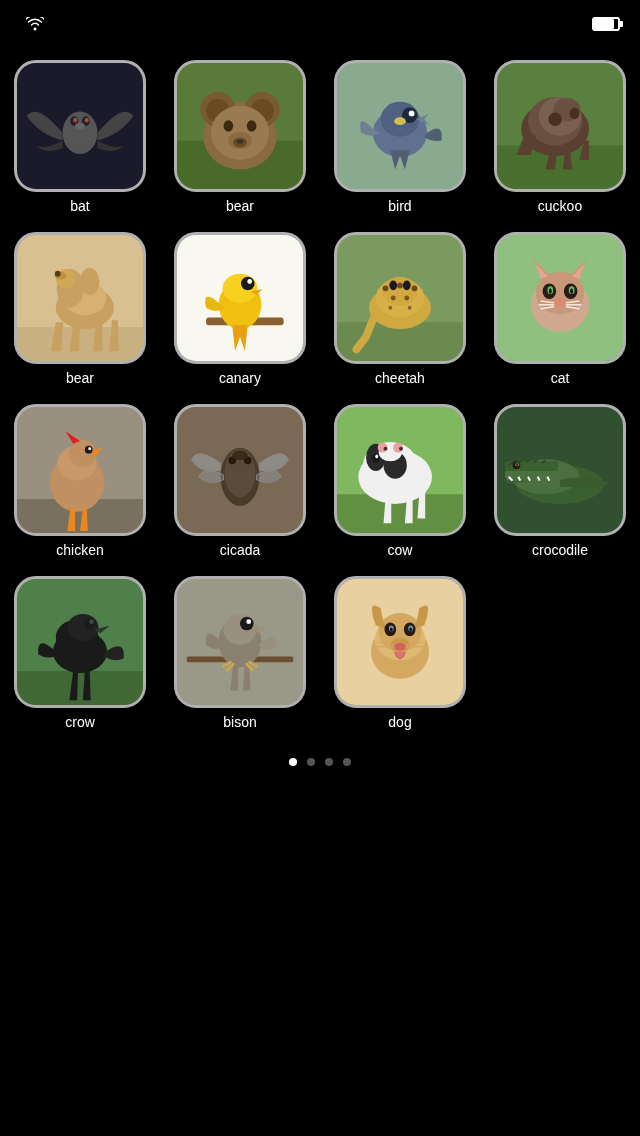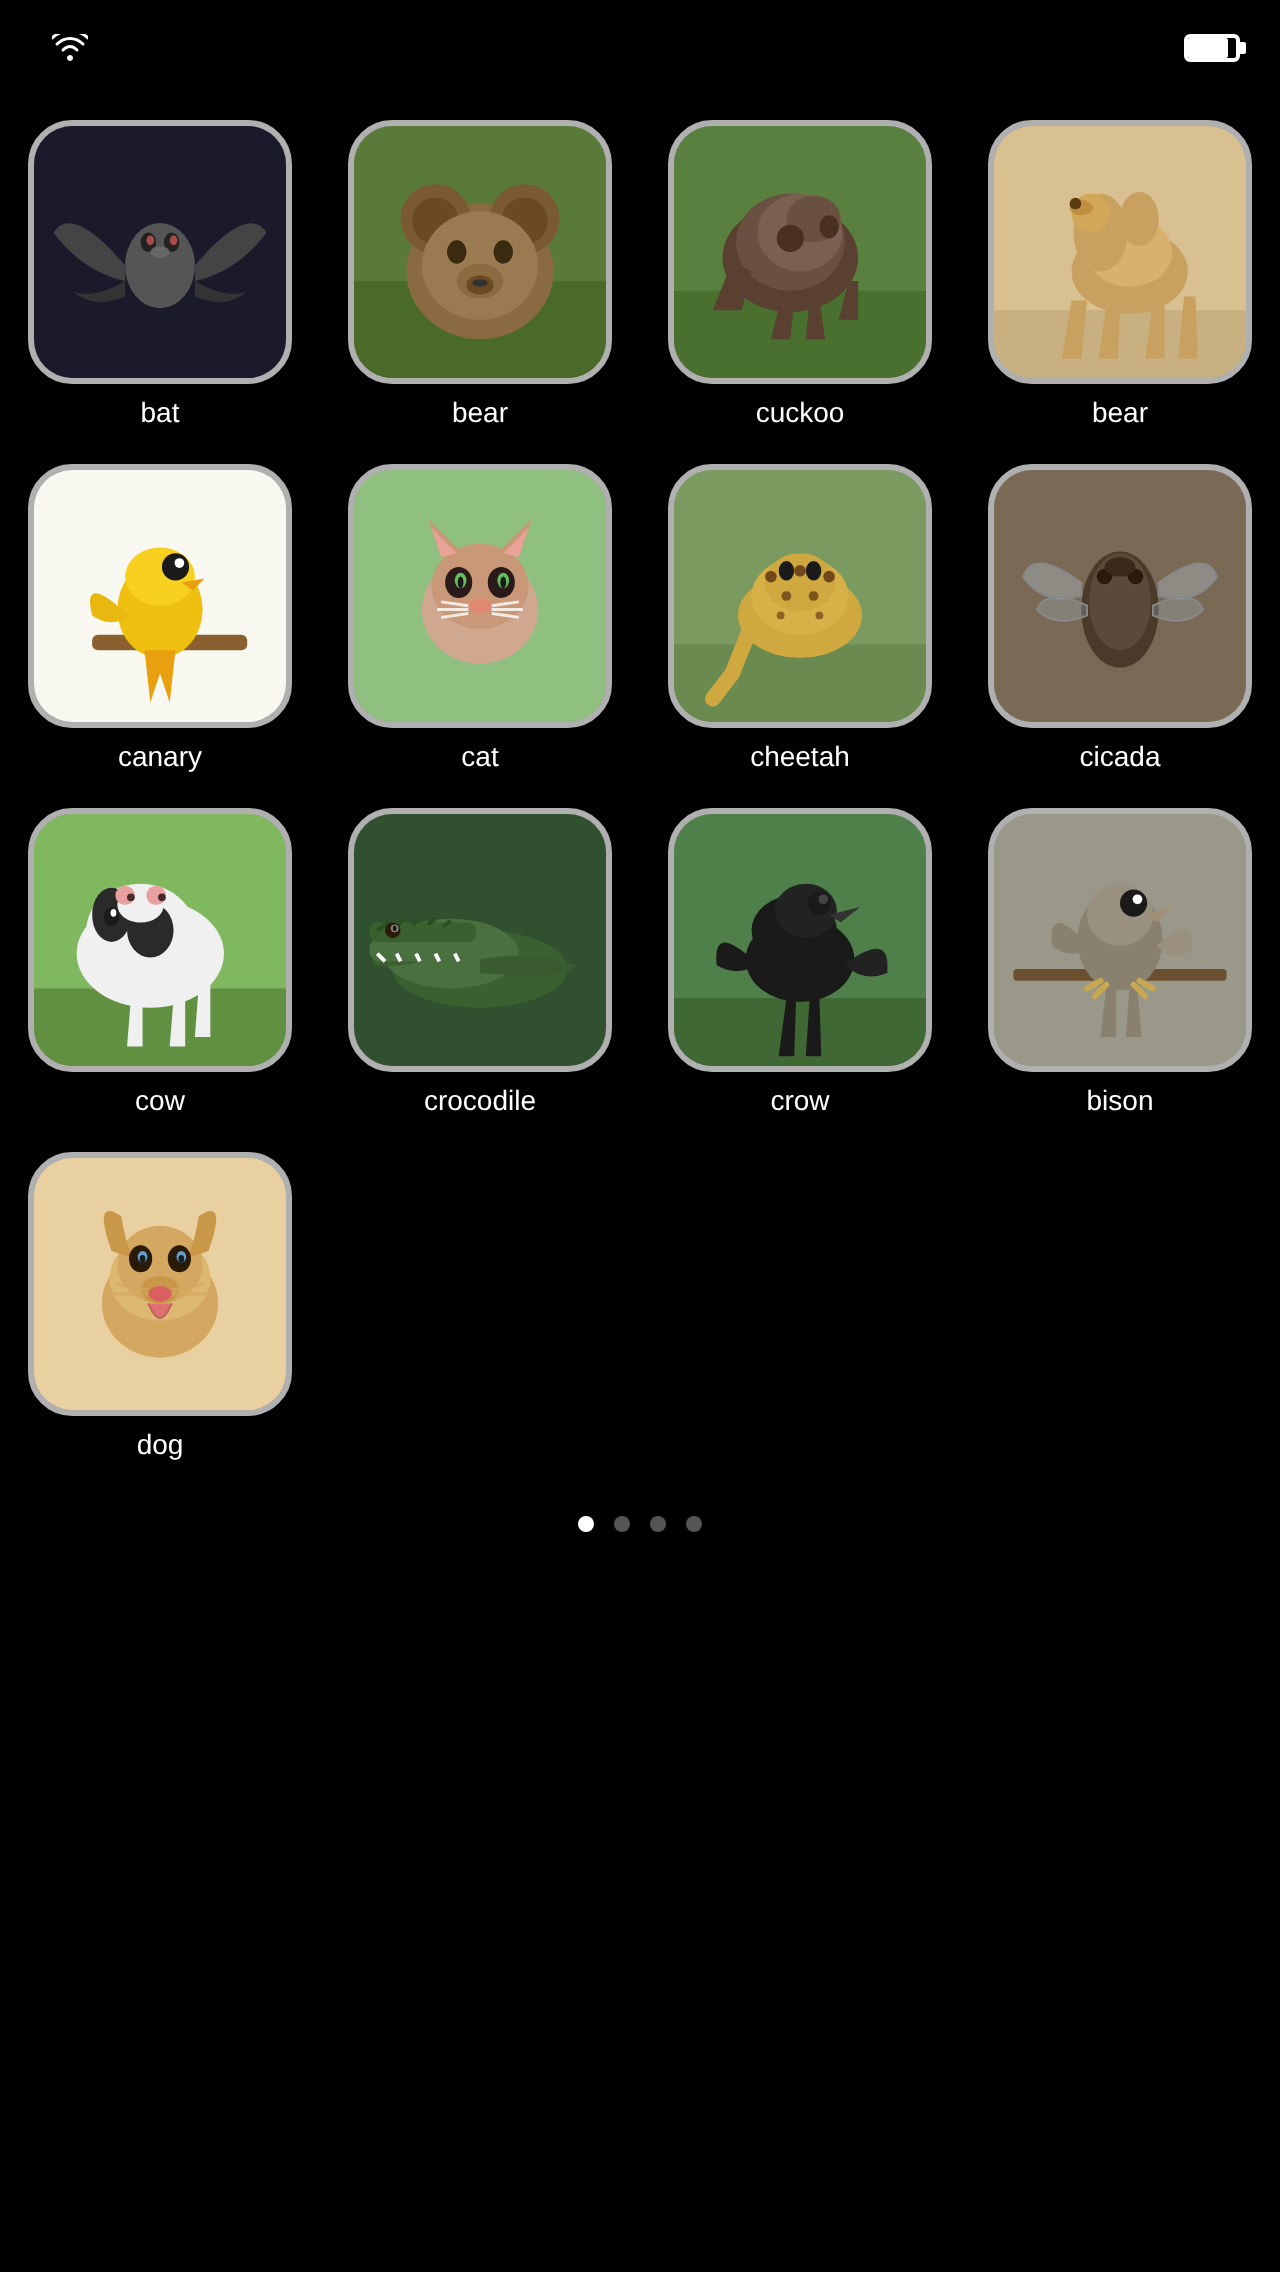--- a/index.html
+++ b/index.html
@@ -184,20 +184,35 @@
     <ellipse cx="53" cy="65" rx="5" ry="6" fill="#3a2a10"></ellipse>
     <ellipse cx="77" cy="65" rx="5" ry="6" fill="#3a2a10"></ellipse>
     <ellipse cx="65" cy="80" rx="12" ry="9" fill="#8a6a40"></ellipse>
     <ellipse cx="65" cy="82" rx="7" ry="5" fill="#6a4a20"></ellipse>
     <ellipse cx="65" cy="81" rx="4" ry="2" fill="#333"></ellipse>
   </svg></div>
         <div class="animal-label">bear</div>
       </div>
       <div class="animal-item">
         <div class="animal-img-wrap"><svg viewBox="0 0 130 130" xmlns="http://www.w3.org/2000/svg">
+    <rect width="130" height="130" fill="#8aaa90"></rect>
+    <ellipse cx="65" cy="72" rx="28" ry="25" fill="#607090"></ellipse>
+    <ellipse cx="65" cy="58" rx="20" ry="18" fill="#506080"></ellipse>
+    <ellipse cx="75" cy="54" rx="8" ry="8" fill="#1a2a3a"></ellipse>
+    <ellipse cx="77" cy="52" rx="3" ry="3" fill="#fff"></ellipse>
+    <path d="M82 58 L95 52 L90 58 L95 64 Z" fill="#708090"></path>
+    <path d="M37 68 Q20 50 25 72 Q35 78 45 72Z" fill="#708090"></path>
+    <path d="M93 72 Q110 60 108 80 Q98 82 90 76Z" fill="#506070"></path>
+    <path d="M55 90 L60 110 L65 95 L70 110 L75 90Z" fill="#506070"></path>
+    <ellipse cx="65" cy="60" rx="6" ry="4" fill="#d0c050"></ellipse>
+  </svg></div>
+        <div class="animal-label">bird</div>
+      </div>
+      <div class="animal-item">
+        <div class="animal-img-wrap"><svg viewBox="0 0 130 130" xmlns="http://www.w3.org/2000/svg">
     <rect width="130" height="130" fill="#5a8040"></rect>
     <rect x="0" y="85" width="130" height="45" fill="#4a7030"></rect>
     <ellipse cx="60" cy="68" rx="35" ry="28" fill="#5a4030"></ellipse>
     <ellipse cx="60" cy="60" rx="28" ry="25" fill="#6a5040"></ellipse>
     <ellipse cx="65" cy="55" rx="22" ry="20" fill="#7a6050"></ellipse>
     <ellipse cx="72" cy="48" rx="14" ry="12" fill="#6a5040"></ellipse>
     <ellipse cx="60" cy="58" rx="7" ry="7" fill="#4a3020"></ellipse>
     <ellipse cx="80" cy="52" rx="5" ry="6" fill="#4a3020"></ellipse>
     <path d="M30 70 L20 95 L35 95 L40 75Z" fill="#5a4030"></path>
     <path d="M55 90 L50 110 L60 110 L62 90Z" fill="#5a4030"></path>
@@ -230,20 +245,40 @@
     <rect x="30" y="85" width="80" height="8" rx="3" fill="#8a6030"></rect>
     <ellipse cx="65" cy="72" rx="22" ry="25" fill="#f0c010"></ellipse>
     <ellipse cx="65" cy="55" rx="18" ry="15" fill="#f8d020"></ellipse>
     <ellipse cx="73" cy="50" rx="7" ry="7" fill="#1a1a1a"></ellipse>
     <ellipse cx="75" cy="48" rx="2.5" ry="2.5" fill="#fff"></ellipse>
     <path d="M76 58 L88 56 L82 62Z" fill="#e8a010"></path>
     <path d="M43 70 Q25 55 30 75 Q40 82 50 75Z" fill="#e8b810"></path>
     <path d="M57 93 L60 120 L65 105 L70 120 L73 93Z" fill="#e8a010"></path>
   </svg></div>
         <div class="animal-label">canary</div>
+      </div>
+      <div class="animal-item">
+        <div class="animal-img-wrap"><svg viewBox="0 0 130 130" xmlns="http://www.w3.org/2000/svg">
+    <rect width="130" height="130" fill="#7a9a60"></rect>
+    <rect x="0" y="90" width="130" height="40" fill="#6a8a50"></rect>
+    <ellipse cx="65" cy="75" rx="32" ry="22" fill="#d0a840"></ellipse>
+    <ellipse cx="65" cy="65" rx="25" ry="20" fill="#d8b048"></ellipse>
+    <ellipse cx="65" cy="58" rx="18" ry="15" fill="#d0a840"></ellipse>
+    <circle cx="50" cy="55" r="3" fill="#5a3010" opacity="0.8"></circle>
+    <circle cx="65" cy="52" r="3" fill="#5a3010" opacity="0.8"></circle>
+    <circle cx="80" cy="55" r="3" fill="#5a3010" opacity="0.8"></circle>
+    <circle cx="58" cy="65" r="2.5" fill="#5a3010" opacity="0.7"></circle>
+    <circle cx="72" cy="65" r="2.5" fill="#5a3010" opacity="0.7"></circle>
+    <circle cx="55" cy="75" r="2" fill="#5a3010" opacity="0.6"></circle>
+    <circle cx="75" cy="75" r="2" fill="#5a3010" opacity="0.6"></circle>
+    <ellipse cx="58" cy="52" rx="4" ry="5" fill="#1a1a1a"></ellipse>
+    <ellipse cx="72" cy="52" rx="4" ry="5" fill="#1a1a1a"></ellipse>
+    <path d="M40 80 L30 105 L20 118" stroke="#d0a840" stroke-width="8" fill="none" stroke-linecap="round"></path>
+  </svg></div>
+        <div class="animal-label">cheetah</div>
       </div>
       <div class="animal-item">
         <div class="animal-img-wrap"><svg viewBox="0 0 130 130" xmlns="http://www.w3.org/2000/svg">
     <rect width="130" height="130" fill="#90c080"></rect>
     <ellipse cx="65" cy="72" rx="30" ry="28" fill="#d0a890"></ellipse>
     <ellipse cx="65" cy="60" rx="25" ry="22" fill="#c89878"></ellipse>
     <path d="M45 45 L38 25 L55 42Z" fill="#c89878"></path>
     <path d="M85 45 L92 25 L75 42Z" fill="#c89878"></path>
     <path d="M45 45 L40 30 L53 43Z" fill="#ffaaaa" opacity="0.6"></path>
     <path d="M85 45 L90 30 L77 43Z" fill="#ffaaaa" opacity="0.6"></path>
@@ -254,37 +289,33 @@
     <ellipse cx="55" cy="58" rx="1.5" ry="3" fill="#1a1a1a"></ellipse>
     <ellipse cx="77" cy="58" rx="1.5" ry="3" fill="#1a1a1a"></ellipse>
     <ellipse cx="65" cy="70" rx="6" ry="4" fill="#e08870"></ellipse>
     <path d="M59 70 L45 68 M59 72 L43 72 M59 74 L45 76" stroke="#fff" stroke-width="1.5" fill="none" opacity="0.8"></path>
     <path d="M71 70 L85 68 M71 72 L87 72 M71 74 L85 76" stroke="#fff" stroke-width="1.5" fill="none" opacity="0.8"></path>
   </svg></div>
         <div class="animal-label">cat</div>
       </div>
       <div class="animal-item">
         <div class="animal-img-wrap"><svg viewBox="0 0 130 130" xmlns="http://www.w3.org/2000/svg">
-    <rect width="130" height="130" fill="#7a9a60"></rect>
-    <rect x="0" y="90" width="130" height="40" fill="#6a8a50"></rect>
-    <ellipse cx="65" cy="75" rx="32" ry="22" fill="#d0a840"></ellipse>
-    <ellipse cx="65" cy="65" rx="25" ry="20" fill="#d8b048"></ellipse>
-    <ellipse cx="65" cy="58" rx="18" ry="15" fill="#d0a840"></ellipse>
-    <circle cx="50" cy="55" r="3" fill="#5a3010" opacity="0.8"></circle>
-    <circle cx="65" cy="52" r="3" fill="#5a3010" opacity="0.8"></circle>
-    <circle cx="80" cy="55" r="3" fill="#5a3010" opacity="0.8"></circle>
-    <circle cx="58" cy="65" r="2.5" fill="#5a3010" opacity="0.7"></circle>
-    <circle cx="72" cy="65" r="2.5" fill="#5a3010" opacity="0.7"></circle>
-    <circle cx="55" cy="75" r="2" fill="#5a3010" opacity="0.6"></circle>
-    <circle cx="75" cy="75" r="2" fill="#5a3010" opacity="0.6"></circle>
-    <ellipse cx="58" cy="52" rx="4" ry="5" fill="#1a1a1a"></ellipse>
-    <ellipse cx="72" cy="52" rx="4" ry="5" fill="#1a1a1a"></ellipse>
-    <path d="M40 80 L30 105 L20 118" stroke="#d0a840" stroke-width="8" fill="none" stroke-linecap="round"></path>
-  </svg></div>
-        <div class="animal-label">cheetah</div>
+    <rect width="130" height="130" fill="#9a9080"></rect>
+    <rect x="0" y="95" width="130" height="35" fill="#7a7060"></rect>
+    <ellipse cx="62" cy="78" rx="28" ry="30" fill="#c09060"></ellipse>
+    <ellipse cx="62" cy="58" rx="20" ry="18" fill="#c89868"></ellipse>
+    <ellipse cx="68" cy="48" rx="14" ry="14" fill="#c09060"></ellipse>
+    <path d="M58 38 L50 25 L65 35Z" fill="#e02020"></path>
+    <path d="M75 45 L88 42 L80 52Z" fill="#e88820"></path>
+    <ellipse cx="74" cy="44" rx="4" ry="4" fill="#1a1a1a"></ellipse>
+    <ellipse cx="75" cy="43" rx="1.5" ry="1.5" fill="#fff"></ellipse>
+    <path d="M55 105 L52 128 L60 128 L60 105Z" fill="#e88820"></path>
+    <path d="M68 105 L65 128 L73 128 L72 105Z" fill="#e88820"></path>
+  </svg></div>
+        <div class="animal-label">chicken</div>
       </div>
       <div class="animal-item">
         <div class="animal-img-wrap"><svg viewBox="0 0 130 130" xmlns="http://www.w3.org/2000/svg">
     <rect width="130" height="130" fill="#7a6a55"></rect>
     <ellipse cx="65" cy="72" rx="20" ry="30" fill="#4a3a2a"></ellipse>
     <ellipse cx="65" cy="68" rx="16" ry="25" fill="#5a4a3a"></ellipse>
     <path d="M45 58 Q20 40 15 55 Q25 70 45 65Z" fill="rgba(180,200,220,0.35)" stroke="#888" stroke-width="1"></path>
     <path d="M85 58 Q110 40 115 55 Q105 70 85 65Z" fill="rgba(180,200,220,0.35)" stroke="#888" stroke-width="1"></path>
     <path d="M48 70 Q28 60 22 72 Q32 82 48 75Z" fill="rgba(160,180,200,0.3)" stroke="#888" stroke-width="1"></path>
     <path d="M82 70 Q102 60 108 72 Q98 82 82 75Z" fill="rgba(160,180,200,0.3)" stroke="#888" stroke-width="1"></path>

